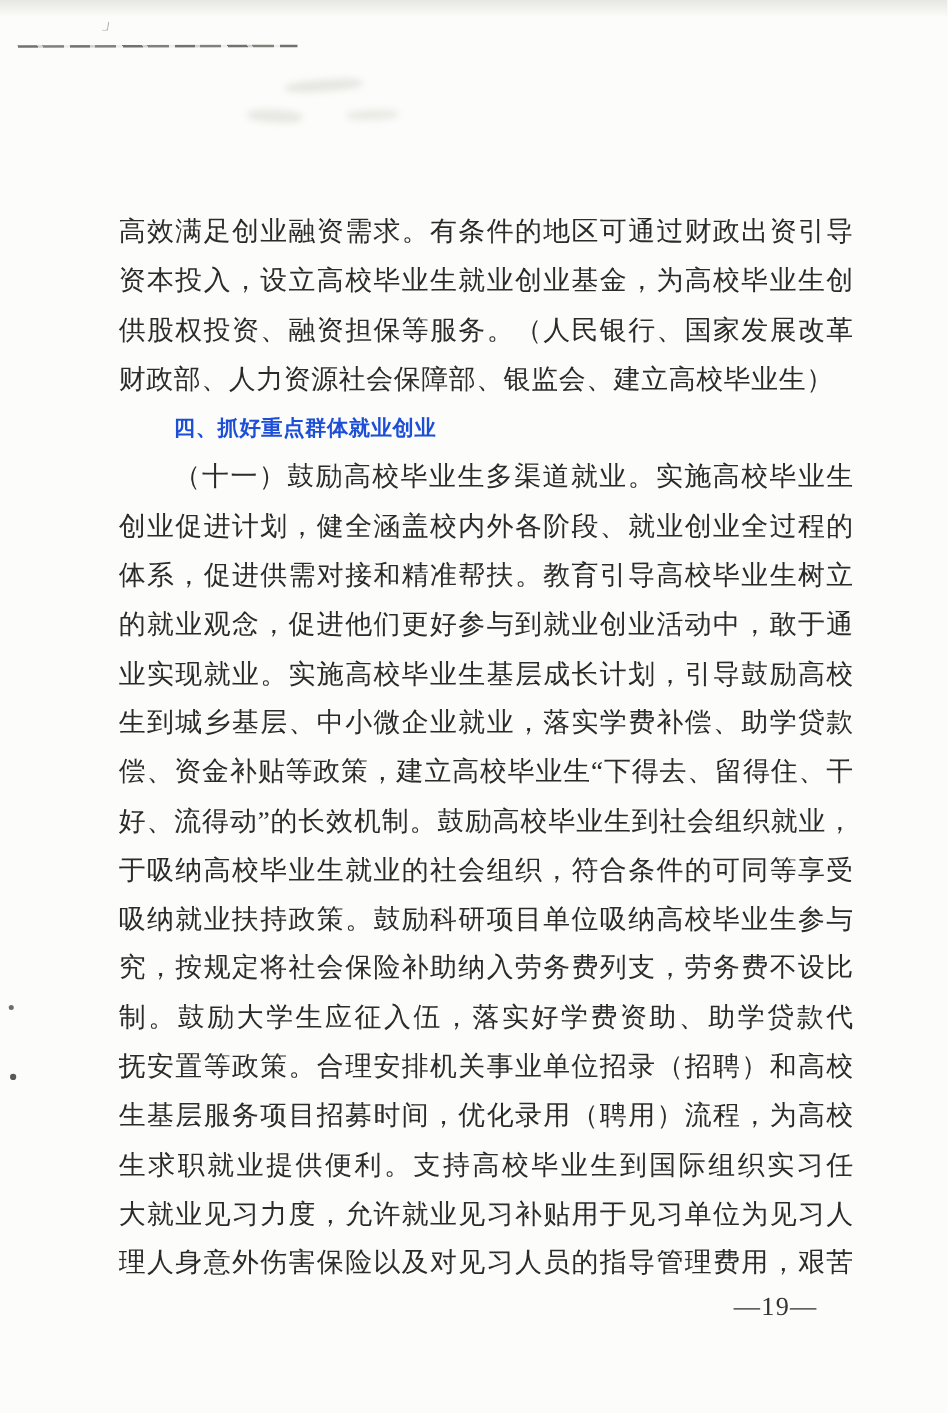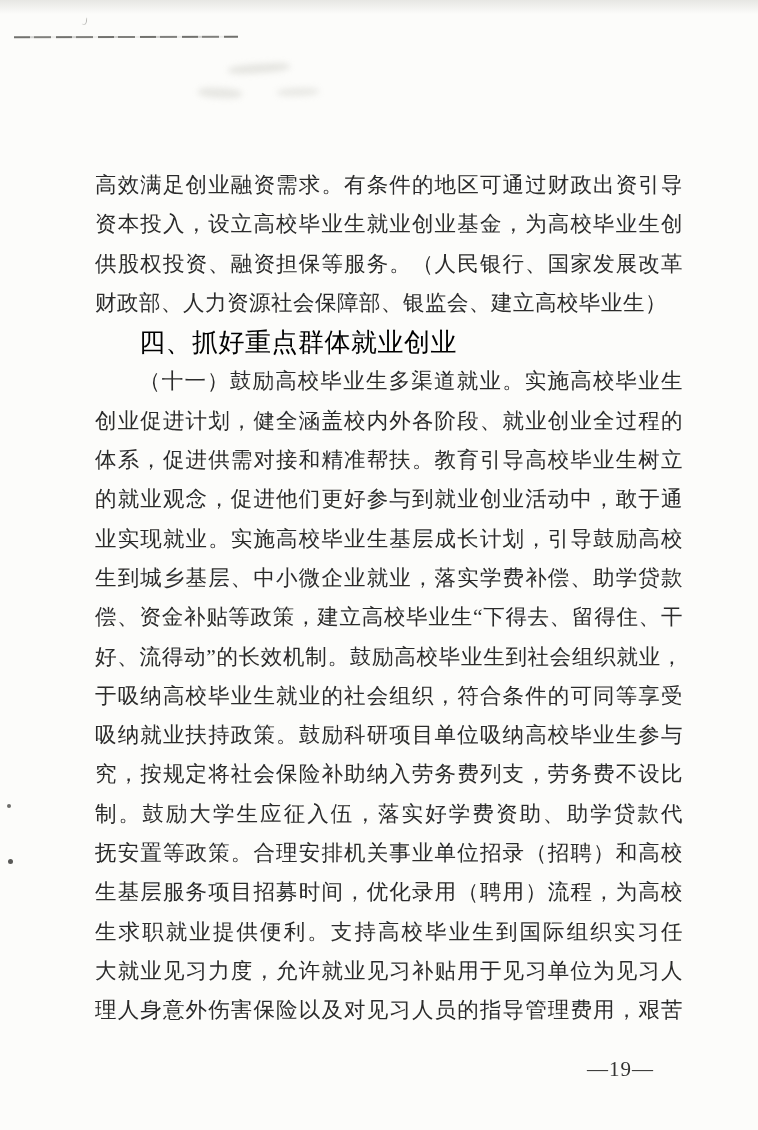--- a/index.html
+++ b/index.html
@@ -58,32 +58,31 @@
     letter-spacing:0.5px;
     white-space:normal;
   }
   .line.no-justify {
     text-align:left;
     text-align-last:left;
   }
   .line.indent { text-indent:44px; }
   .line.heading {
     font-family:"Liberation Sans","DejaVu Sans",sans-serif;
-    font-weight:400;
-    color:#000000;
+    font-weight:700;
+    color:#1d4ed8;
     padding-left:44px;
     text-align:left;
     text-align-last:left;
-    font-size:26px;
+    font-size:17px;
   }
   .page-number {
     position:absolute; left:587px; top:1033px;
     font-size:21px; letter-spacing:1px; color:#333331;
     font-family:"Liberation Serif","DejaVu Serif",serif;
-    margin-top:24px;
   }
 </style>
 </head>
 <body>
 
 <div class="scan-top-shade"></div>
 <div class="artifact-line"></div>
 <div class="artifact-tickmark"></div>
 <div class="smudge smudge-1"></div>
 <div class="smudge smudge-2"></div>

